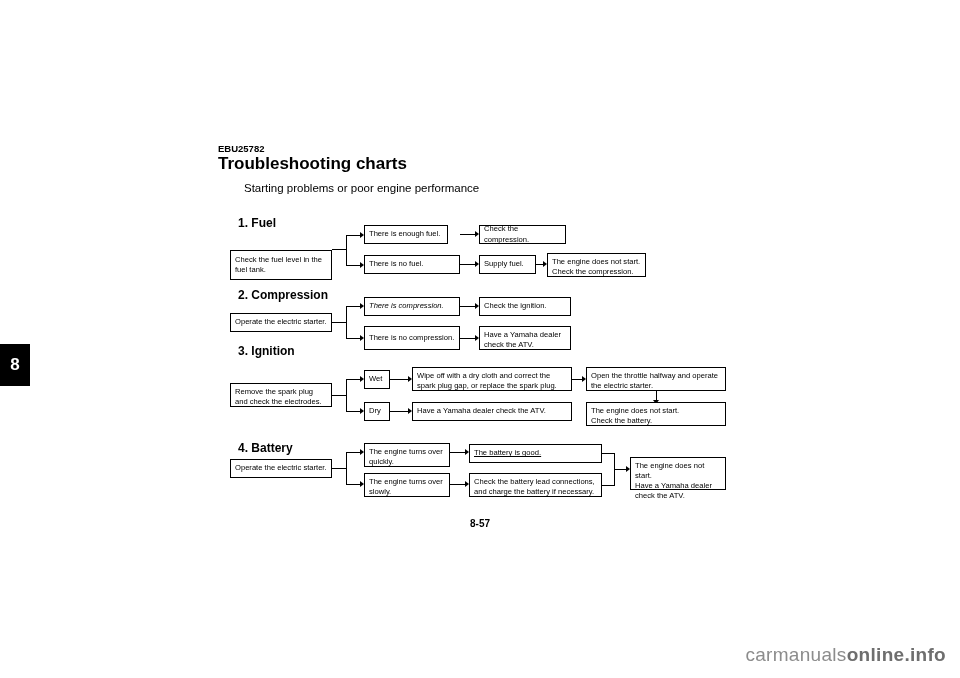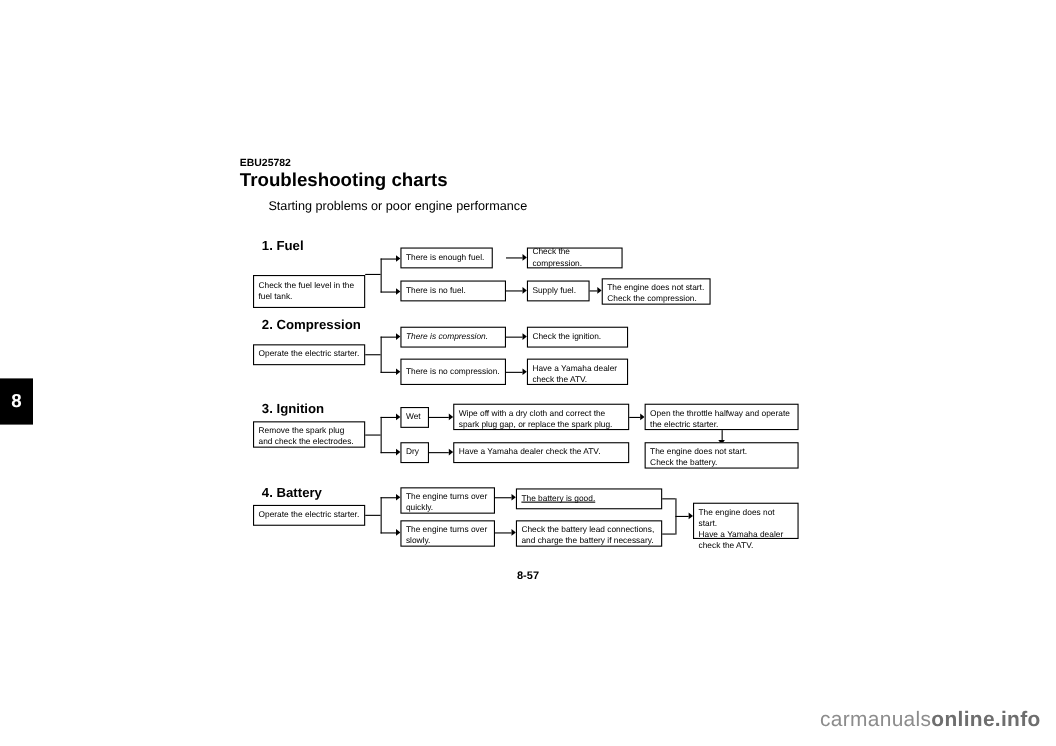--- a/index.html
+++ b/index.html
@@ -121,21 +121,21 @@
 
   <div class="hline" style="left:460px;top:306px;width:15px;"></div>
   <div class="arrow-r" style="left:475px;top:303px;"></div>
   <div class="hline" style="left:460px;top:338px;width:15px;"></div>
   <div class="arrow-r" style="left:475px;top:335px;"></div>
 
   <div class="box center" style="left:479px;top:297px;width:92px;height:19px;">Check the ignition.</div>
   <div class="box" style="left:479px;top:326px;width:92px;height:24px;white-space:pre-line;">Have a Yamaha dealer
 check the ATV.</div>
 
-  <div class="section-head" style="left:238px;top:364px;text-align:center;">3. Ignition</div>
+  <div class="section-head" style="left:238px;top:344px;text-align:center;">3. Ignition</div>
 
   <div class="box" style="left:230px;top:383px;width:102px;height:24px;white-space:pre-line;">Remove the spark plug
 and check the electrodes.</div>
 
   <div class="hline" style="left:332px;top:395px;width:14px;"></div>
   <div class="vline" style="left:346px;top:379px;height:33px;"></div>
   <div class="hline" style="left:346px;top:379px;width:14px;"></div>
   <div class="hline" style="left:346px;top:411px;width:14px;"></div>
   <div class="arrow-r" style="left:360px;top:376px;"></div>
   <div class="arrow-r" style="left:360px;top:408px;"></div>

